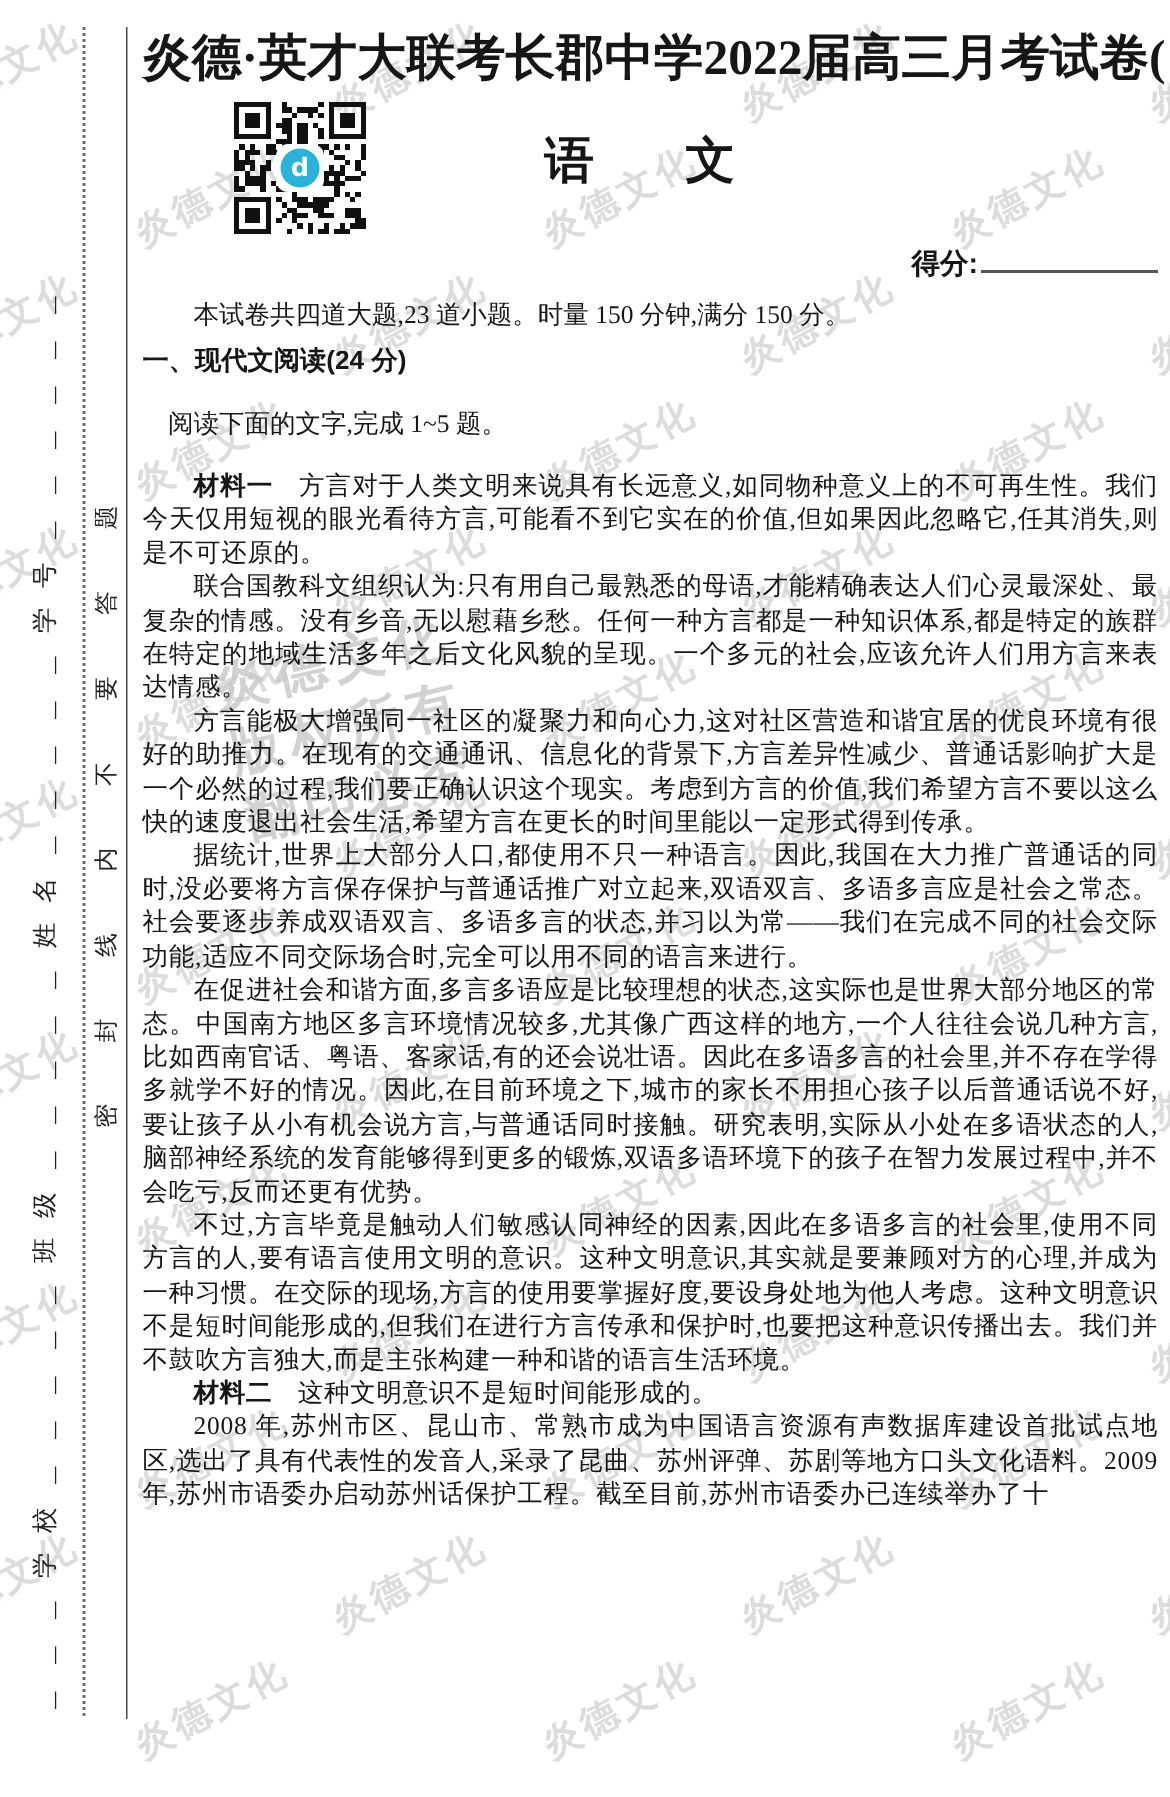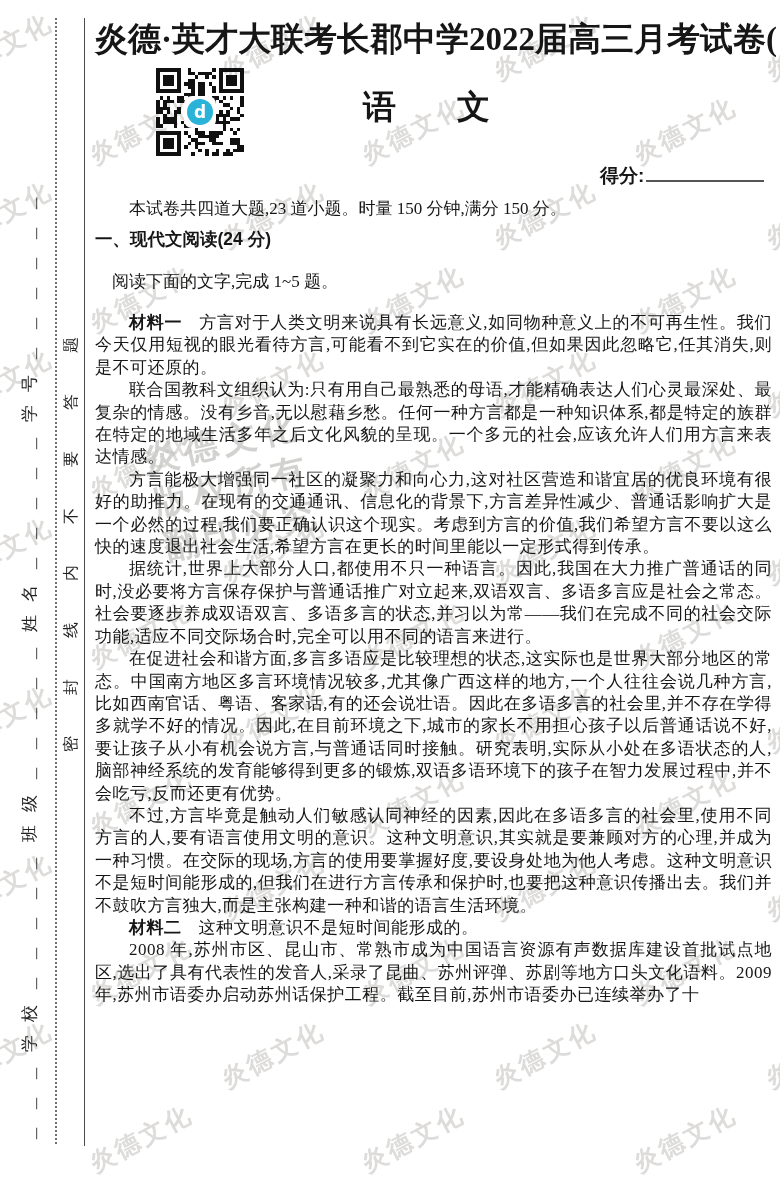--- a/index.html
+++ b/index.html
@@ -33,21 +33,21 @@
   .qr-logo-circle{width:26px;height:26px;border-radius:50%;background:#2ab3d8;color:#fff;
       font-family:"DejaVu Sans",sans-serif;font-weight:bold;font-size:17px;line-height:26px;
       display:flex;align-items:center;justify-content:center;}
   
   .content{position:absolute;left:95px;top:0;width:677px;padding-top:18px;z-index:1;}
   .header-title{font-size:33px;font-weight:bold;line-height:42px;white-space:nowrap;
       letter-spacing:0px;}
   .subject{text-align:center;font-size:33px;font-weight:bold;margin-top:24px;
       line-height:46px;letter-spacing:14px;font-family:"Liberation Sans",sans-serif;}
   .score-row{margin-top:33px;padding-left:505px;font-size:19px;font-weight:bold;
-      line-height:25px;font-family:"Liberation Sans",sans-serif;white-space:nowrap;}
+      line-height:25px;font-family:"Liberation Sans",sans-serif;white-space:nowrap;text-align:right;}
   .score-line{display:inline-block;width:118px;height:17px;margin-left:2px;
       border-bottom:2px solid #555;}
   .intro{margin:9px 0 0;text-indent:2em;font-size:17px;line-height:23px;}
   .h1{margin:6px 0 0;font-size:17.5px;font-weight:bold;line-height:26px;
       font-family:"Liberation Sans",sans-serif;}
   .h2{margin:0;font-size:17px;line-height:27px;}
   .instr{margin:17px;font-size:17px;line-height:26px;}
   #paragraphs p{margin:0;font-size:17px;line-height:22.4px;text-align:justify;
       text-indent:2em;letter-spacing:.5px;word-break:break-all;}
   #paragraphs p.right{text-align:right;text-indent:0;}

